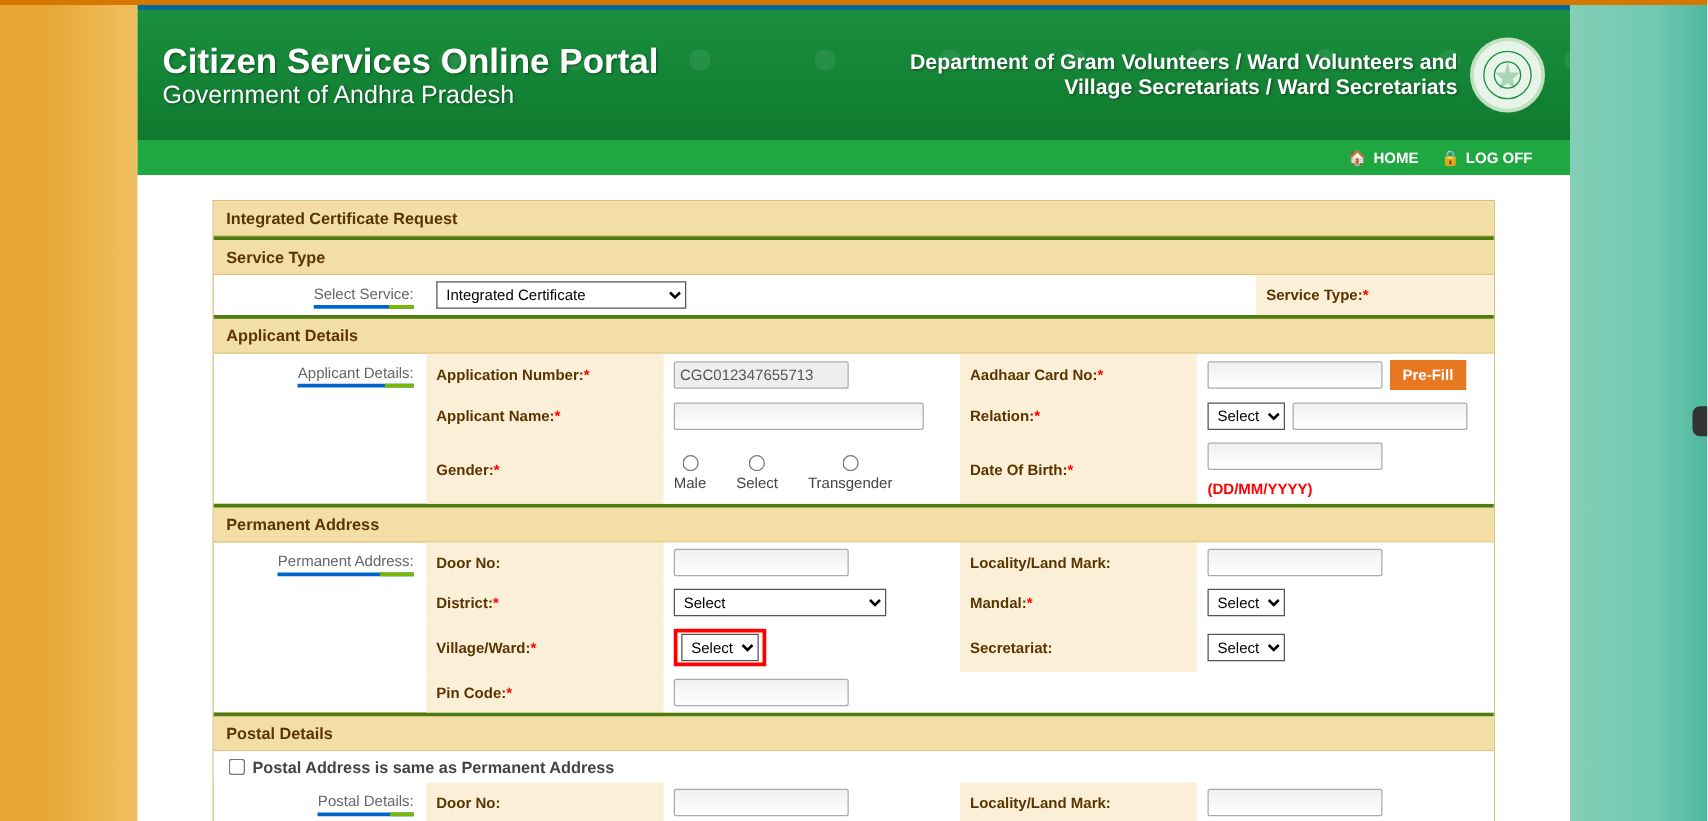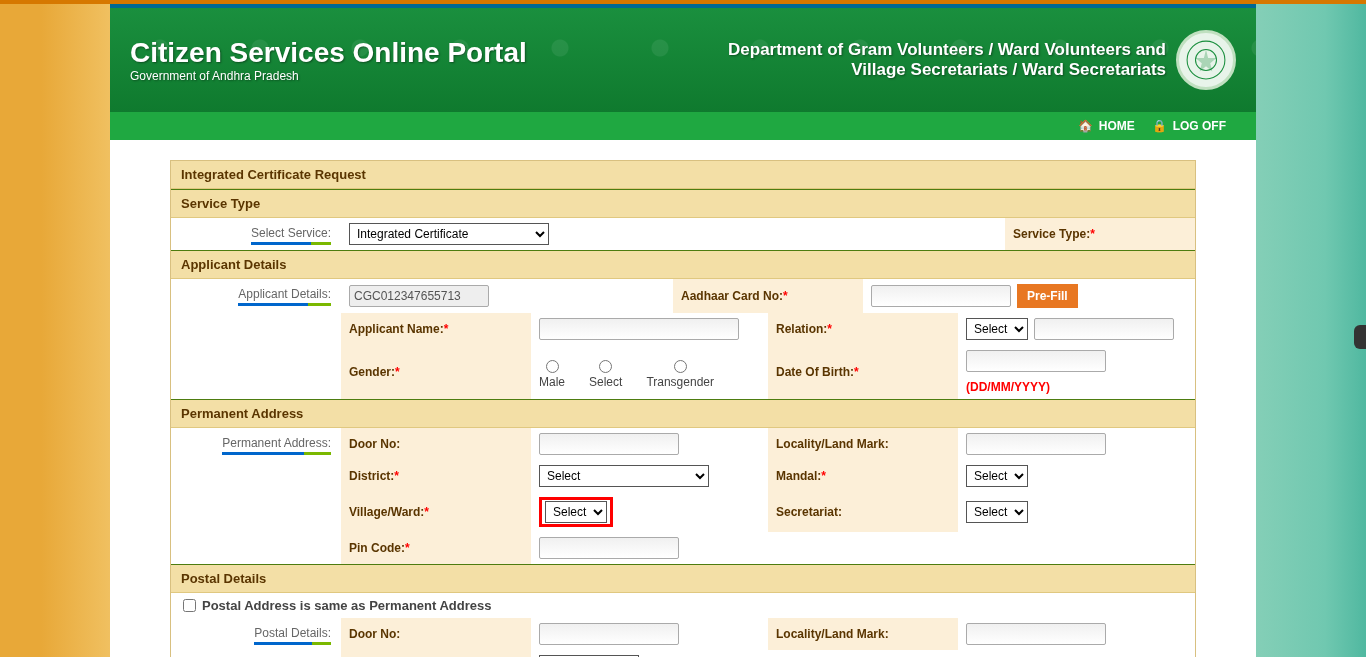--- a/index.html
+++ b/index.html
@@ -5,30 +5,30 @@
 * { box-sizing: border-box; margin: 0; padding: 0; }
 body { font-family: Arial, sans-serif; font-size: 12px; background: #fff; }
 .page-wrap { width: 1366px; height: 657px; background: linear-gradient(to right, #e8a838 0%, #e8a838 3%, #f0c060 8%, #e8d8a0 15%, #c8e8c8 50%, #a0d8c0 85%, #70c8b0 97%, #50b8a0 100%); position: relative; overflow: hidden;}
 .top-border { height: 4px; background: #d67800; width: 1366px; }
 .inner { width: 1146px; margin: 0 auto; background: #fff; min-height: 653px; position: relative; }
 .header-strip { height: 4px; background: #006994; }
 .header { height: 104px; background: linear-gradient(to bottom, #1a8f3e 0%, #0f7a2e 100%); position: relative; overflow: hidden; display: flex; align-items: center; padding: 0 20px; }
 .header::before { content:''; position:absolute; inset:0; background-image: radial-gradient(circle, rgba(255,255,255,.15) 8px, transparent 9px); background-size: 100px 80px; opacity:.5;}
 .header-left { flex: 1; z-index: 1; color: #fff; }
 .header-title { font-size: 28px; font-weight: bold; text-shadow: 1px 1px 2px rgba(0,0,0,.4); }
-.header-sub { font-size: 12px; text-shadow: 1px 1px 2px rgba(0,0,0,.4); }
+.header-sub { font-size: 20px; text-shadow: 1px 1px 2px rgba(0,0,0,.4); }
 .header-right { z-index:1; color:#fff; text-align:right; font-size:17px; font-weight:bold; text-shadow:1px 1px 2px rgba(0,0,0,.4); margin-right: 10px;}
 .emblem { width: 60px; height: 60px; background: #e8f4ea; border-radius: 50%; border: 3px solid #c0e0c0; z-index:1; display:flex; align-items:center; justify-content:center;}
 .emblem svg { width: 42px; height: 42px; }
 .navbar { background: #1fa841; height: 28px; display: flex; justify-content: flex-end; align-items: center; padding-right: 30px; gap: 18px; }
 .navbar a { color: #fff; font-weight: bold; font-size: 12px; text-decoration: none; display: flex; align-items: center; gap: 5px; }
 .content { padding: 20px 60px 0 60px; }
 .panel { border: 1px solid #d8c080; }
 .panel-header, .section-header { background: #f3dfa6; padding: 6px 10px; font-weight: bold; color: #5a3500; font-size: 13px; border-bottom: 1px solid #e0c880; }
-.section-header { border-top: 1px solid #4d7c0f; }
+.section-header { border-top: 3px solid #4d7c0f; }
 .sub-check-row { background: #fff; padding: 5px 12px; display: flex; align-items: center; gap: 6px; font-weight: bold; color: #444; font-size: 13px; }
 .form-block { display: flex; }
 .side-label { width: 170px; text-align: right; padding: 8px 10px 0 0; font-size: 12px; color: #666; position: relative; }
 .side-label-text { display: inline-block; border-bottom: 3px solid #0066cc; padding-bottom: 2px; position: relative; }
 .side-label-text::after { content:''; position:absolute; right:0; bottom:-3px; width: 25%; height:3px; background:#7ab800;}
 .form-body { flex: 1; border-left: 0px solid #ddd; }
 .row { display: flex; border-bottom: 0px; }
 .cell { padding: 5px 8px; display: flex; align-items: center; min-height: 30px; }
 .cell.label { width: 190px; background: #fcefd8; font-size: 12px; color: #5a3500; font-weight: bold; }
 .cell.input { flex: 1; background: #fff; gap: 6px; flex-wrap: wrap; }
@@ -97,20 +97,23 @@
                 </div>
           </div>
         </div>
       </div>
 
       <div class="section-header">Applicant Details</div>
       <div class="form-block">
         <div class="side-label"><span class="side-label-text">Applicant Details:</span></div>
         <div class="form-body">
           <div class="row">
+            <div class="cell label">
+                  <span><span>Application Number:</span><span class="req">*</span></span>
+                </div>
             <div class="cell input">
                   <input type="text" class="w-sm" disabled="" value="CGC012347655713" style="">
                 </div>
             <div class="cell label2">
                   <span><span>Aadhaar Card No:</span><span class="req">*</span></span>
                 </div>
             <div class="cell input">
               <input type="text" class="w-sm" style="">
               <button class="btn-prefill">Pre-Fill</button>
             </div>

